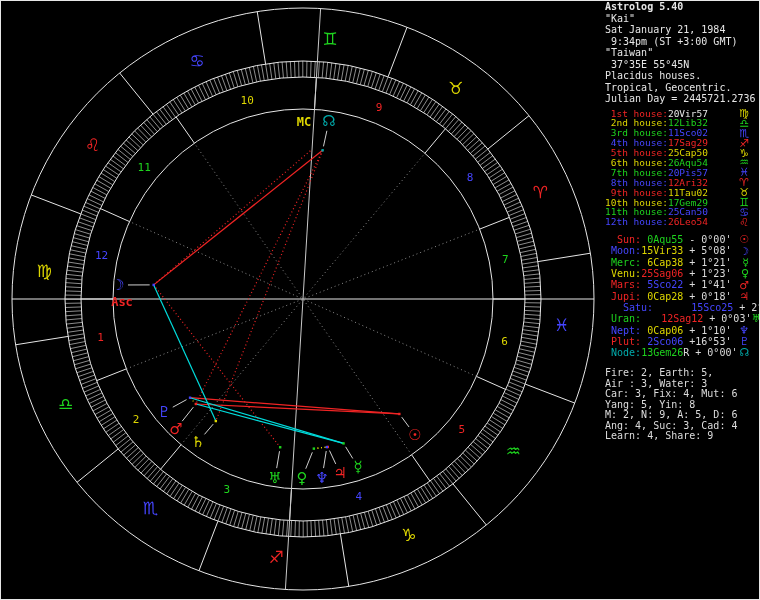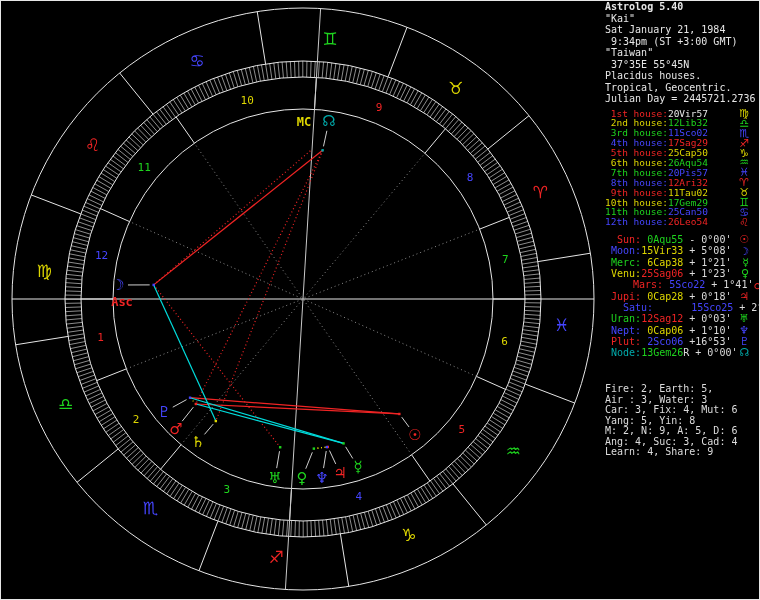--- a/index.html
+++ b/index.html
@@ -4,21 +4,21 @@
 <style>
   html,body{margin:0;padding:0;background:#000;}
   #screen{position:relative;width:760px;height:600px;background:#000;
           box-sizing:border-box;border:1px solid #e6e6e6;overflow:hidden;
           font-family:"DejaVu Sans Mono",monospace;}
   #wheel{position:absolute;left:0;top:0;}
   #sidebar{position:absolute;left:604px;top:0;width:150px;color:#e6e6e6;}
   .hdrline{font-size:10px;line-height:11.5px;white-space:pre;}
   .block-houses{margin-top:4px;}
   .block-planets{margin-top:7px;}
-  .block-stats{margin-top:26px;}
+  .block-stats{margin-top:10px;}
   .row{display:flex;align-items:center;white-space:pre;}
   .hrow{font-size:9.5px;line-height:9.9px;height:9.9px;}
   .prow{font-size:10px;line-height:11.3px;height:11.3px;}
   .statline{font-size:10px;line-height:10.5px;white-space:pre;color:#dcdcdc;}
   .gly{margin-left:auto;margin-right:6px;font-family:"DejaVu Sans",sans-serif;
        font-size:11px;line-height:1;}
   .lat{margin-left:6px;color:#dcdcdc;}
   .retro{color:#dcdcdc;}
   .title{font-weight:bold;}
 </style>
@@ -522,24 +522,24 @@
       <div class="row hrow"><span style="color: rgb(221, 214, 0);">10th house:</span><span style="color: rgb(30, 212, 30);">17Gem29</span><span class="gly" style="color: rgb(30, 212, 30);">♊</span></div>
       <div class="row hrow"><span style="color: rgb(30, 212, 30);">11th house:</span><span style="color: rgb(69, 69, 255);">25Can50</span><span class="gly" style="color: rgb(69, 69, 255);">♋</span></div>
       <div class="row hrow"><span style="color: rgb(69, 69, 255);">12th house:</span><span style="color: rgb(240, 36, 36);">26Leo54</span><span class="gly" style="color: rgb(240, 36, 36);">♌</span></div>
     </div>
 
     <div class="block-planets">
       <div class="row prow"><span style="color: rgb(240, 36, 36);">  Sun:</span><span style="color: rgb(30, 212, 30);"> 0Aqu55</span><span class="retro"></span><span class="lat">- 0°00'</span><span class="gly" style="color: rgb(240, 36, 36);">☉</span></div>
       <div class="row prow"><span style="color: rgb(69, 69, 255);"> Moon:</span><span style="color: rgb(221, 214, 0);">15Vir33</span><span class="retro"></span><span class="lat">+ 5°08'</span><span class="gly" style="color: rgb(69, 69, 255);">☽</span></div>
       <div class="row prow"><span style="color: rgb(30, 212, 30);"> Merc:</span><span style="color: rgb(221, 214, 0);"> 6Cap38</span><span class="retro"></span><span class="lat">+ 1°21'</span><span class="gly" style="color: rgb(30, 212, 30);">☿</span></div>
       <div class="row prow"><span style="color: rgb(221, 214, 0);"> Venu:</span><span style="color: rgb(240, 36, 36);">25Sag06</span><span class="retro"></span><span class="lat">+ 1°23'</span><span class="gly" style="color: rgb(30, 212, 30);">♀</span></div>
-      <div class="row prow"><span style="color: rgb(240, 36, 36); margin-left: 22px;"> Mars:</span><span style="color: rgb(69, 69, 255);"> 5Sco22</span><span class="retro"></span><span class="lat">+ 1°41'</span><span class="gly" style="color: rgb(240, 36, 36);">♂</span></div>
+      <div class="row prow"><span style="color: rgb(240, 36, 36);"> Mars:</span><span style="color: rgb(69, 69, 255);"> 5Sco22</span><span class="retro"></span><span class="lat">+ 1°41'</span><span class="gly" style="color: rgb(240, 36, 36);">♂</span></div>
       <div class="row prow"><span style="color: rgb(240, 36, 36);"> Jupi:</span><span style="color: rgb(221, 214, 0);"> 0Cap28</span><span class="retro"></span><span class="lat">+ 0°18'</span><span class="gly" style="color: rgb(240, 36, 36);">♃</span></div>
       <div class="row prow"><span style="color: rgb(69, 69, 255); margin-left: 12px;"> Satu:</span><span style="color: rgb(69, 69, 255); margin-left: 38px;">15Sco25</span><span class="retro"></span><span class="lat">+ 2°30'</span><span class="gly" style="color: rgb(221, 214, 0);">♄</span></div>
-      <div class="row prow"><span style="color: rgb(30, 212, 30);"> Uran:</span><span style="color: rgb(240, 36, 36);">12Sag12</span><span class="retro"></span><span class="lat">+ 0°03'</span><span class="gly" style="color: rgb(30, 212, 30);">♅</span></div>
+      <div class="row prow"><span style="color: rgb(30, 212, 30);"> Uran:</span><span style="color: rgb(240, 36, 36); margin-left: 20px;">12Sag12</span><span class="retro"></span><span class="lat">+ 0°03'</span><span class="gly" style="color: rgb(30, 212, 30);">♅</span></div>
       <div class="row prow"><span style="color: rgb(69, 69, 255);"> Nept:</span><span style="color: rgb(221, 214, 0);"> 0Cap06</span><span class="retro"></span><span class="lat">+ 1°10'</span><span class="gly" style="color: rgb(69, 69, 255);">♆</span></div>
       <div class="row prow"><span style="color: rgb(240, 36, 36);"> Plut:</span><span style="color: rgb(69, 69, 255);"> 2Sco06</span><span class="retro"></span><span class="lat">+16°53'</span><span class="gly" style="color: rgb(69, 69, 255);">♇</span></div>
       <div class="row prow"><span style="color: rgb(0, 170, 170);"> Node:</span><span style="color: rgb(30, 212, 30);">13Gem26</span><span class="retro">R</span><span class="lat">+ 0°00'</span><span class="gly" style="color: rgb(0, 170, 170);">☊</span></div>
     </div>
 
     <div class="block-stats">
       <div class="statline">Fire: 2, Earth: 5,</div>
       <div class="statline">Air : 3, Water: 3</div>
       <div class="statline">Car: 3, Fix: 4, Mut: 6</div>
       <div class="statline">Yang: 5, Yin: 8</div>

